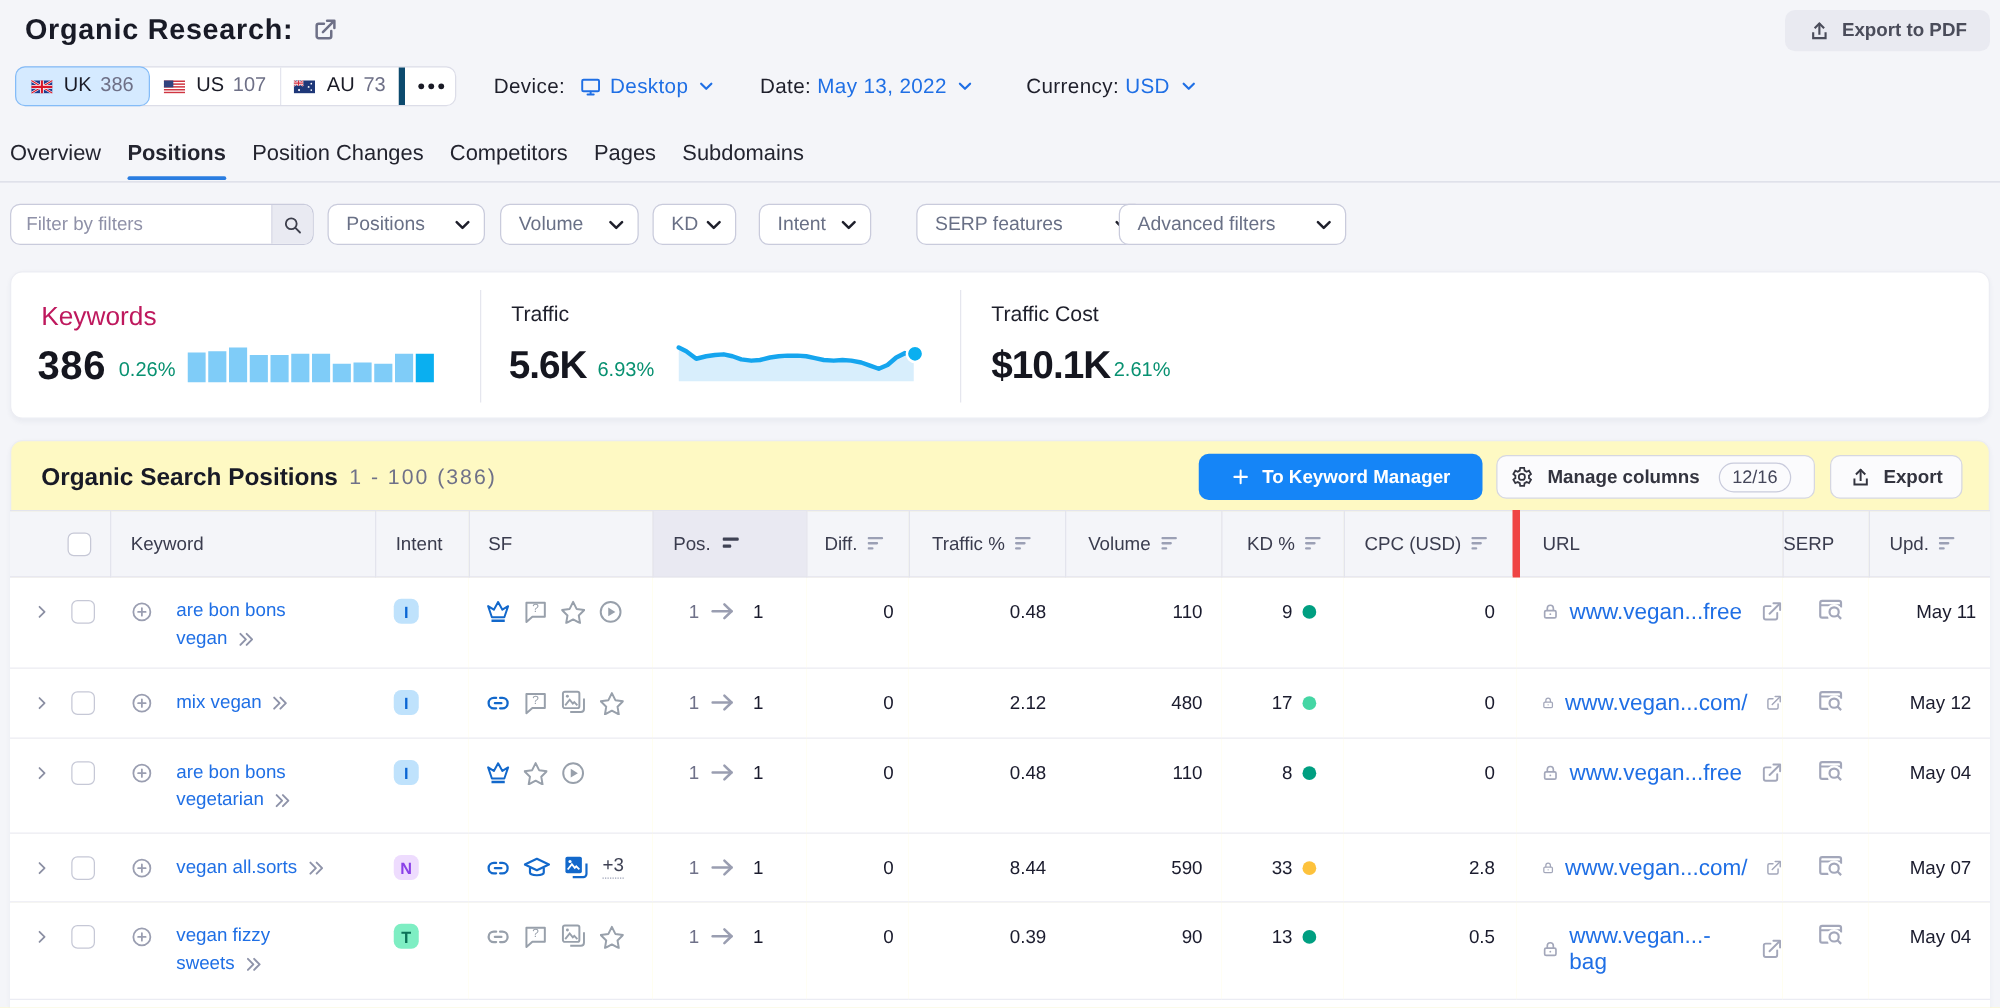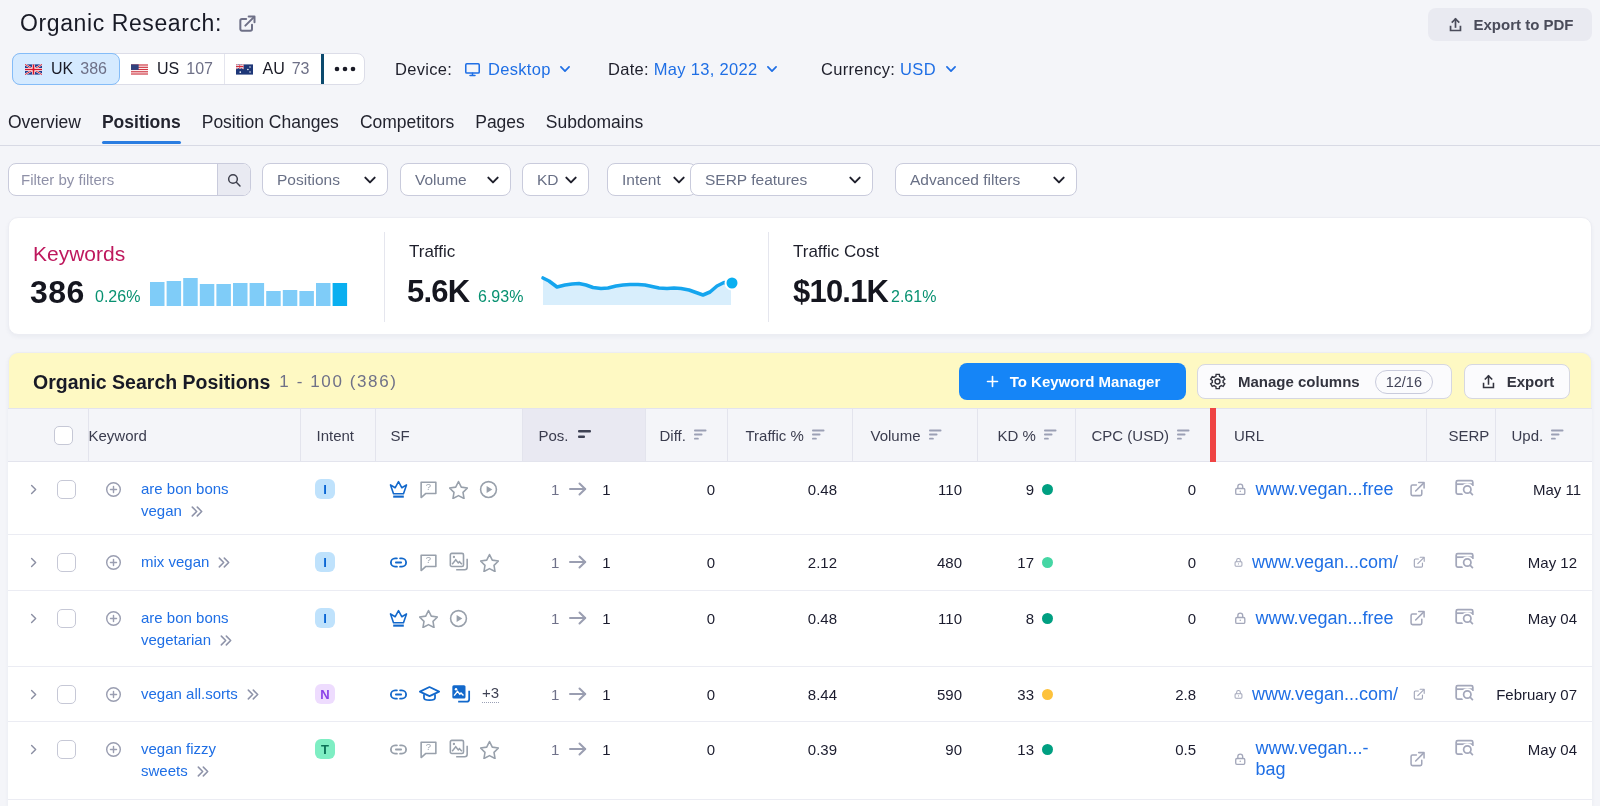--- a/index.html
+++ b/index.html
@@ -20,21 +20,21 @@
 .kw{color:#1f6fe5;font-size:15px;line-height:22px}
 .urllink{color:#1f6fe5;font-size:18px}
 td{vertical-align:top;padding:16px 0 0 0}
 table{border-collapse:collapse;table-layout:fixed}
 thead th{border-top:1px solid #e3e4ed;border-bottom:1px solid #e3e4ed;font-weight:400;text-align:left;vertical-align:middle}
 tbody tr{border-bottom:1px solid #ebecf3}
 </style>
 </head>
 <body>
 
-<div class="abs" style="left:20px;top:10px;font-size:23px;font-weight:400;color:#181a26;letter-spacing:0.6px;display:flex;align-items:center">Organic Research:&nbsp;
+<div class="abs" style="left:20px;top:10px;font-size:23px;font-weight:700;color:#181a26;letter-spacing:0.6px;display:flex;align-items:center">Organic Research:&nbsp;
 <svg style="margin-left:8px" width="20" height="20" viewBox="0 0 24 24" fill="none" stroke="#6e7087" stroke-width="2.4" stroke-linecap="round" stroke-linejoin="round">
       <path d="M18 13v5a2 2 0 0 1-2 2H6a2 2 0 0 1-2-2V8a2 2 0 0 1 2-2h5"></path>
       <polyline points="14 3 21 3 21 10"></polyline>
       <line x1="10" y1="14" x2="20" y2="4"></line>
     </svg>
 </div>
 <div class="abs gbtn" style="left:1428px;top:8px;width:164px;height:33px">
 <svg style="margin-right:10px" width="17" height="17" viewBox="0 0 24 24" fill="none" stroke="#4a4c5a" stroke-width="2.4" stroke-linecap="square">
       <path d="M12 15.5V4.5"></path>
       <path d="M7.5 8.5l4.5-4.5 4.5 4.5"></path>
@@ -62,21 +62,21 @@
         <rect y="2.7" width="20" height="1.4"></rect>
         <rect y="5.3" width="20" height="1.4"></rect>
         <rect y="8" width="20" height="1.4"></rect>
         <rect y="10.6" width="20" height="1.4"></rect>
       </g>
       <rect width="9" height="6.5" fill="#31427e"></rect>
     </svg>
 <span style="margin-left:9px">US</span>
     <span class="n">107</span>
   </div>
-<div class="abs seg" style="left:225px;top:54px;width:99px;height:30px;justify-content:center;border-right:3px solid #0c4a6e">
+<div class="abs seg" style="left:225px;top:54px;width:99px;height:30px;justify-content:center;border-right:5px solid #0c4a6e">
 <svg width="17" height="11" viewBox="0 0 20 12">
       <rect width="20" height="12" fill="#1e3778"></rect>
       <g fill="#fff">
         <circle cx="14" cy="6" r="0.9"></circle>
         <circle cx="16.5" cy="3" r="0.8"></circle>
         <circle cx="16.5" cy="9" r="0.8"></circle>
         <circle cx="5" cy="9" r="1"></circle>
       </g>
       <path d="M0 0l9 5M9 0L0 5" stroke="#fff" stroke-width="1.6"></path>
       <path d="M0 0l9 5M9 0L0 5" stroke="#d32d3e" stroke-width="0.8"></path>
@@ -142,21 +142,21 @@
     </svg></div>
 <div class="abs dd" style="left:400px;top:163px;width:111px">Volume<svg width="16" height="16" viewBox="0 0 24 24" fill="none" stroke="#1e1f2b" stroke-width="3" stroke-linecap="round" stroke-linejoin="round">
       <path d="M5 8.5l7 7 7-7"></path>
     </svg></div>
 <div class="abs dd" style="left:522px;top:163px;width:67px">KD<svg width="16" height="16" viewBox="0 0 24 24" fill="none" stroke="#1e1f2b" stroke-width="3" stroke-linecap="round" stroke-linejoin="round">
       <path d="M5 8.5l7 7 7-7"></path>
     </svg></div>
 <div class="abs dd" style="left:607px;top:163px;width:90px">Intent<svg width="16" height="16" viewBox="0 0 24 24" fill="none" stroke="#1e1f2b" stroke-width="3" stroke-linecap="round" stroke-linejoin="round">
       <path d="M5 8.5l7 7 7-7"></path>
     </svg></div>
-<div class="abs dd" style="left:690px;top:163px;width:183px">SERP features<svg width="16" height="16" viewBox="0 0 24 24" fill="none" stroke="#1e1f2b" stroke-width="3" stroke-linecap="round" stroke-linejoin="round">
+<div class="abs dd" style="left:733px;top:163px;width:183px">SERP features<svg width="16" height="16" viewBox="0 0 24 24" fill="none" stroke="#1e1f2b" stroke-width="3" stroke-linecap="round" stroke-linejoin="round">
       <path d="M5 8.5l7 7 7-7"></path>
     </svg></div>
 <div class="abs dd" style="left:895px;top:163px;width:182px">Advanced filters<svg width="16" height="16" viewBox="0 0 24 24" fill="none" stroke="#1e1f2b" stroke-width="3" stroke-linecap="round" stroke-linejoin="round">
       <path d="M5 8.5l7 7 7-7"></path>
     </svg></div>
 
 <div class="abs" style="left:8px;top:217px;width:1584px;height:118px;background:#fff;border-radius:10px;border:1px solid #ecedf3;box-shadow:0 2px 4px rgba(40,50,100,0.05)">
 <div class="abs" style="left:375px;top:14px;width:1px;height:90px;background:#e5e6ee"></div>
 <div class="abs" style="left:759px;top:14px;width:1px;height:90px;background:#e5e6ee"></div>
 <div class="abs" style="left:24px;top:24px;font-size:21px;color:#be185d">Keywords</div>
@@ -229,21 +229,21 @@
 <col style="width:97px">
       </colgroup>
 <thead style="background:#f4f5f9">
         <tr style="height:53px">
 <th style="border-right:1px solid #e3e4ed">
             <div class="cl" style="padding-left:46px">
               <div class="cb"></div>
             </div>
           </th>
 <th style="border-right:1px solid #e3e4ed">
-            <div class="cl hdrlbl" style="padding-left:0">Keyword</div>
+            <div class="cl hdrlbl" style="padding-left:16px">Keyword</div>
           </th>
 <th style="border-right:1px solid #e3e4ed">
             <div class="cl hdrlbl" style="padding-left:16px">Intent</div>
           </th>
 <th style="border-right:1px solid #e3e4ed">
             <div class="cl hdrlbl" style="padding-left:15px">SF</div>
           </th>
 <th style="border-right:1px solid #e3e4ed;background:#e9e9f2">
             <div class="cl hdrlbl" style="padding-left:16px">Pos.<svg style="margin-left:9px" width="15" height="12" viewBox="0 0 15 12">
                 <g fill="#3f4254">
@@ -294,21 +294,21 @@
                   <rect x="0" y="0.5" width="12.5" height="1.9" rx="0.9"></rect>
                   <rect x="0" y="4.6" width="8.5" height="1.9" rx="0.9"></rect>
                   <rect x="0" y="8.7" width="4.8" height="1.9" rx="0.9"></rect>
                 </g>
               </svg></div>
           </th>
 <th style="border-right:1px solid #e3e4ed">
             <div class="cl hdrlbl" style="padding-left:18px">URL</div>
           </th>
 <th style="border-right:1px solid #e3e4ed">
-            <div class="cl hdrlbl" style="padding-left:22px">SERP</div>
+            <div class="cl hdrlbl" style="padding-left:0">SERP</div>
           </th>
 <th>
             <div class="cl hdrlbl" style="padding-left:16px">Upd.<svg style="margin-left:8px" width="14" height="12" viewBox="0 0 14 12">
                 <g fill="#9ba0b5">
                   <rect x="0" y="0.5" width="12.5" height="1.9" rx="0.9"></rect>
                   <rect x="0" y="4.6" width="8.5" height="1.9" rx="0.9"></rect>
                   <rect x="0" y="8.7" width="4.8" height="1.9" rx="0.9"></rect>
                 </g>
               </svg></div>
           </th>
@@ -713,21 +713,21 @@
               <svg style="margin-top:-3px" width="21" height="21" viewBox="0 0 24 24" fill="none" stroke="#a3a7ba" stroke-width="2">
                 <path d="M10 19.6H4.3a1.8 1.8 0 0 1-1.8-1.8V6a1.8 1.8 0 0 1 1.8-1.8h15.4A1.8 1.8 0 0 1 21.5 6v4.2"></path>
                 <path d="M2.8 8.2h18.7"></path>
                 <circle cx="15.2" cy="14.3" r="4.2" stroke="#fff" stroke-width="6"></circle>
                 <circle cx="15.2" cy="14.3" r="4.2"></circle>
                 <path d="M18.3 17.4l3.3 3.3"></path>
               </svg>
             </div>
           </td>
 <td>
-            <div class="cl num" style="justify-content:flex-end;padding-right:15px">February 07</div>
+            <div class="cl num" style="justify-content:flex-end;padding-right:15px">May 07</div>
           </td>
 </tr>
 <tr style="height:78px">
 <td>
             <div class="cl" style="padding-left:19px">
               <svg width="13" height="13" viewBox="0 0 24 24" fill="none" stroke="#8b8fa3" stroke-width="2.6" stroke-linecap="round" stroke-linejoin="round">
                 <path d="M8.5 4.5l7.5 7.5-7.5 7.5"></path>
               </svg>
               <div class="cb" style="margin-left:17px"></div>
             </div>

